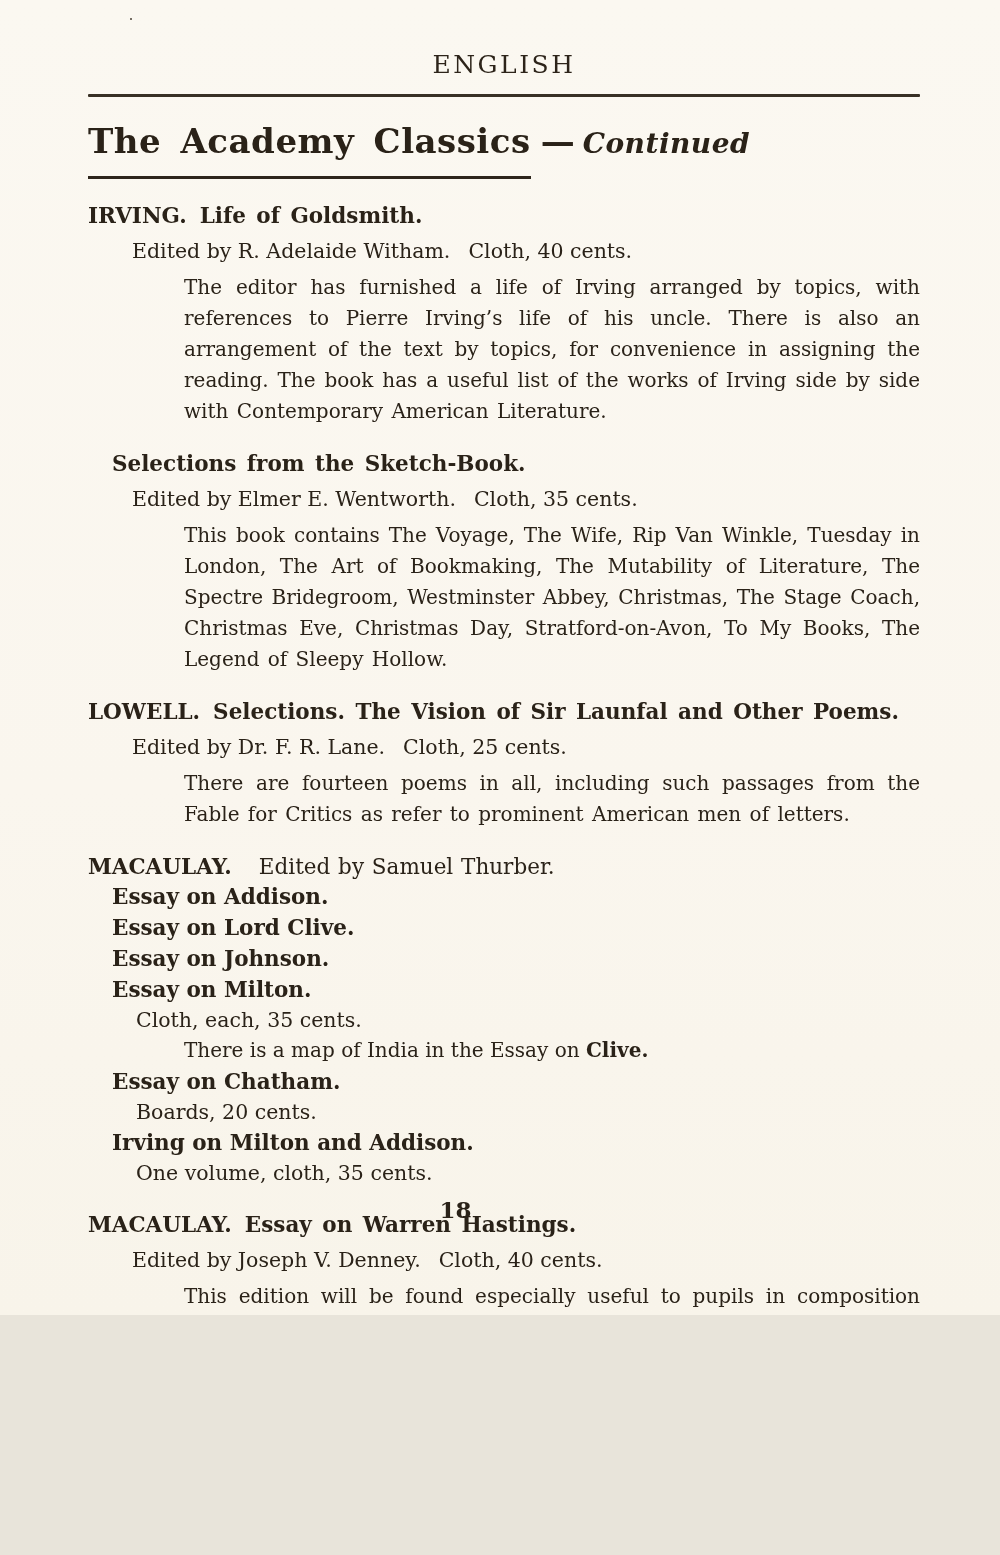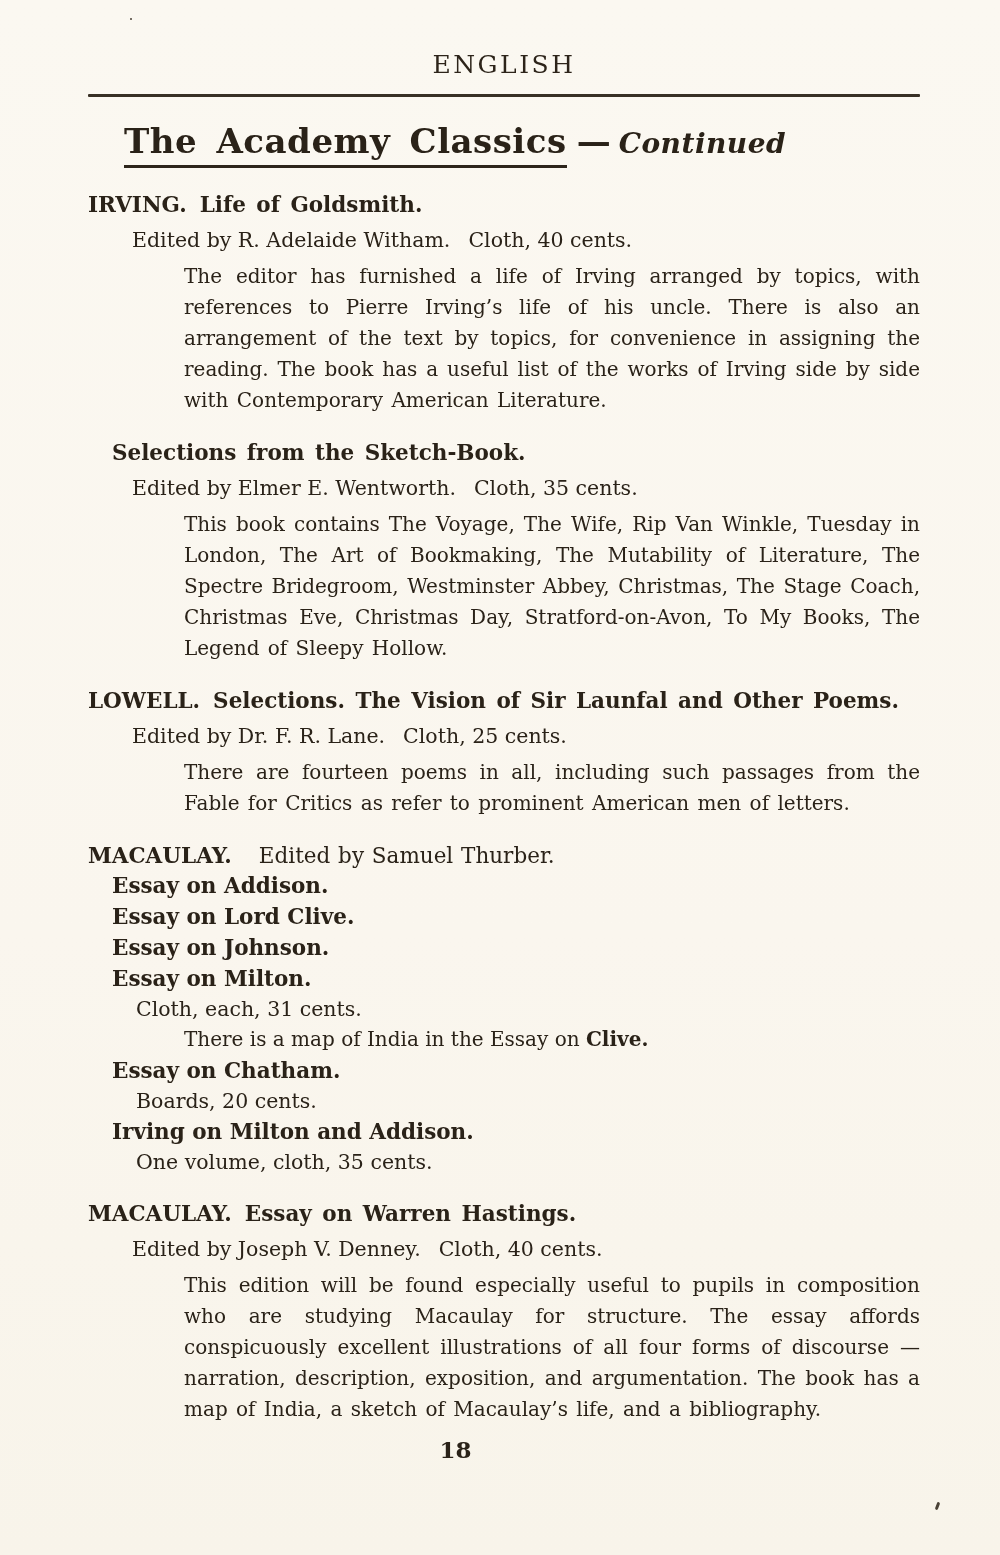--- a/index.html
+++ b/index.html
@@ -1,19 +1,19 @@
 <!DOCTYPE html>
 <html><head>
 <meta charset="utf-8">
 <style>
   html, body { margin: 0; padding: 0; background: #e8e4da; }
   .page {
     position: relative;
     width: 1000px;
-    height: 1555px;
+    height: 1315px;
     margin: 0 auto;
     background: linear-gradient(180deg, #fbf8f1 0%, #faf6ee 60%, #f8f4ea 100%);
     color: #2a2218;
     font-family: "DejaVu Serif", "Liberation Serif", serif;
     box-sizing: border-box;
     padding: 50px 80px 0 88px;
     overflow: hidden;
   }
   .running-head {
     text-align: center;
@@ -30,24 +30,23 @@
   .section-title {
     margin: 26px 0 0 0;
     font-size: 34px;
     font-weight: bold;
     line-height: 1.1;
     white-space: nowrap;
   }
   .title-main {
     display: inline-block;
     border-bottom: 3px solid #2d251b;
-    padding-bottom: 5px;
+    padding-bottom: 16px;
     word-spacing: 7px;
     letter-spacing: 0.5px;
-    margin-left: 36px;
   }
   .title-dash { margin-left: 10px; font-weight: bold; }
   .title-continued {
     margin-left: 8px;
     font-style: italic;
     font-size: 28px;
     letter-spacing: 0.5px;
   }
   .entry { margin-top: 22px; }
   .entry-heading {
@@ -137,21 +136,21 @@
     <p class="editor-line"><span>Edited by Dr. F. R. Lane.</span><span class="price">Cloth, 25 cents.</span></p>
     <p class="description">There are fourteen poems in all, including such passages from the Fable for Critics as refer to prominent American men of letters.</p>
   </section>
 
   <section class="entry">
     <h2 class="entry-heading"><span class="author">MACAULAY.</span><span class="macaulay-head-plain">Edited by Samuel Thurber.</span></h2>
     <div class="book-line-bold">Essay on Addison.</div>
     <div class="book-line-bold">Essay on Lord Clive.</div>
     <div class="book-line-bold">Essay on Johnson.</div>
     <div class="book-line-bold">Essay on Milton.</div>
-    <div class="book-line-plain">Cloth, each, 31 cents.</div>
+    <div class="book-line-plain">Cloth, each, 35 cents.</div>
     <div class="note-line"><span>There is a map of India in the Essay on </span><span class="note-bold">Clive.</span></div>
     <div class="book-line-bold">Essay on Chatham.</div>
     <div class="book-line-plain">Boards, 20 cents.</div>
     <div class="book-line-bold">Irving on Milton and Addison.</div>
     <div class="book-line-plain">One volume, cloth, 35 cents.</div>
   </section>
 
   <section class="entry">
     <h2 class="entry-heading"><span class="author">MACAULAY.</span><span class="work">Essay on Warren Hastings.</span></h2>
     <p class="editor-line"><span>Edited by Joseph V. Denney.</span><span class="price">Cloth, 40 cents.</span></p>

